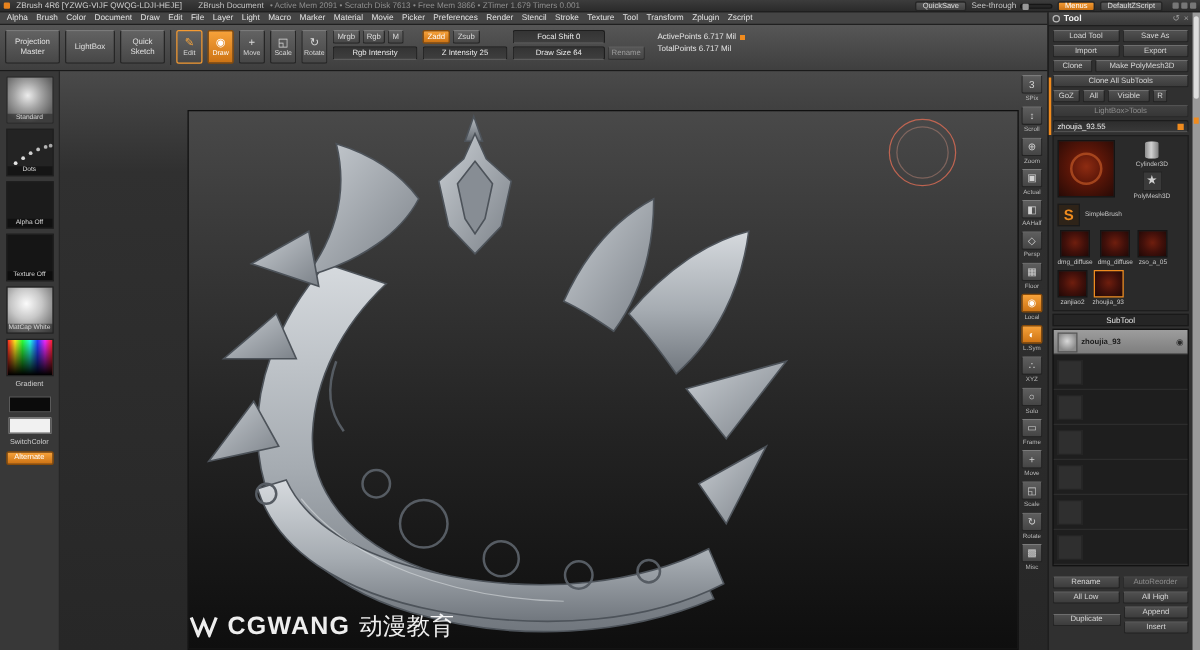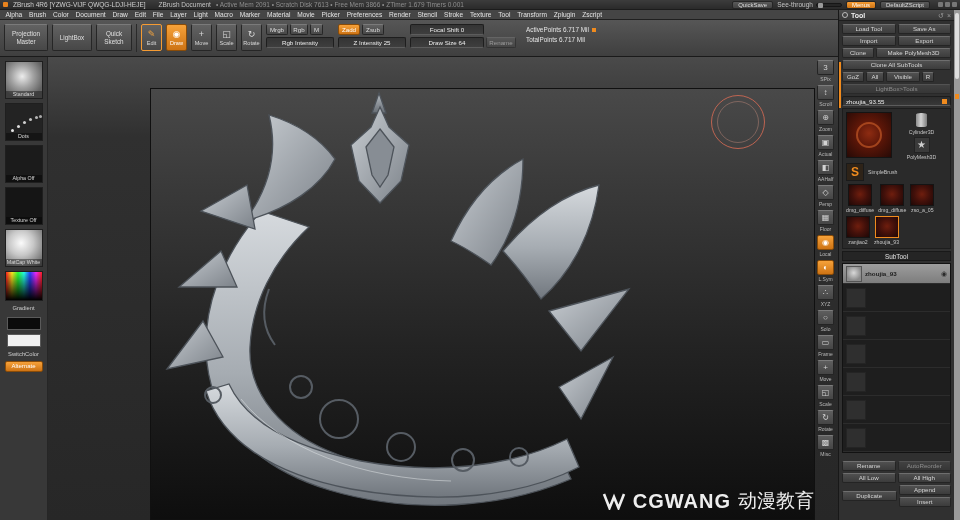--- a/index.html
+++ b/index.html
@@ -97,21 +97,21 @@
   #workspace { position:absolute; left:48px; top:57px; width:790px; height:463px;
     background:linear-gradient(#4a4a4a,#303030 80px,#272727); }
   #canvas { position:absolute; left:102px; top:31px; width:665px; height:432px;
     background:linear-gradient(180deg,#494949 0%,#3a3a3a 22%,#232323 60%,#0e0e0e 100%);
     border:1px solid #101010; overflow:hidden; cursor:crosshair; }
   .brush-cursor { position:absolute; left:560px; top:6px; width:54px; height:54px; border-radius:50%;
     border:1.5px solid rgba(212,106,84,.85); }
   .brush-cursor::after { content:""; position:absolute; inset:5px; border-radius:50%;
     border:1px solid rgba(235,160,140,.35); }
   .watermark { position:absolute; left:0; right:0; bottom:5px; display:flex; align-items:center;
-    justify-content:flex-end; gap:7px; opacity:.93; }
+    justify-content:flex-start; gap:7px; opacity:.93; }
   .wm-brand { color:#fff; font-weight:bold; font-size:20px; letter-spacing:1px; }
   .wm-cn { color:#fff; font-size:19px; }
 
   
   #rightshelf { position:absolute; left:813px; top:60px; width:25px; display:flex;
     flex-direction:column; align-items:center; gap:3px; }
   .rs-item { display:flex; flex-direction:column; align-items:center; gap:1px; }
   .rs-tile { width:17px; height:15px; background:linear-gradient(#5e5e5e,#454545);
     border:1px solid #242424; border-top-color:#7c7c7c; border-radius:2px; color:#d3d3d3;
     font-size:8px; line-height:13px; text-align:center; cursor:pointer; }

